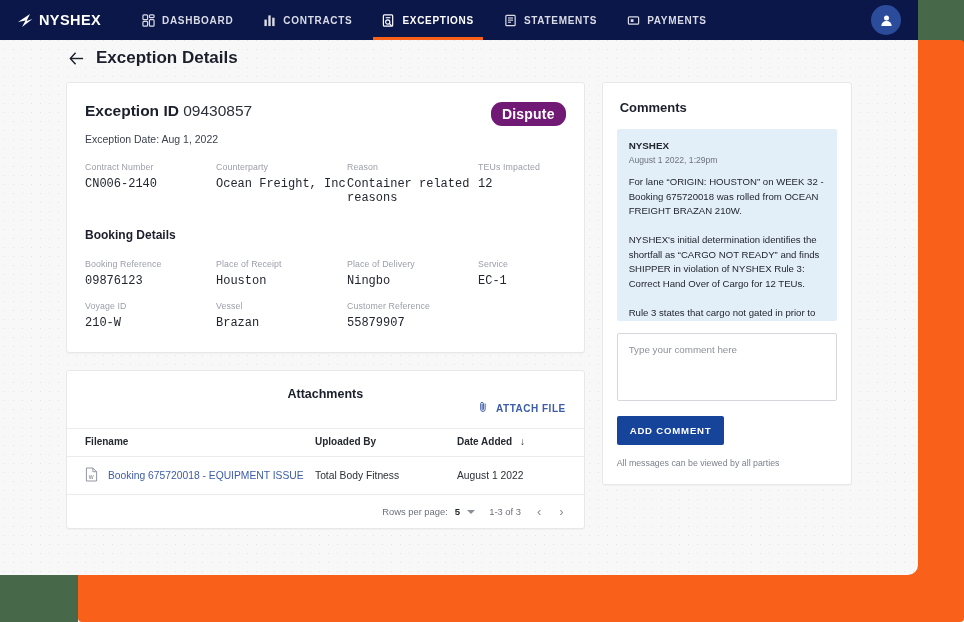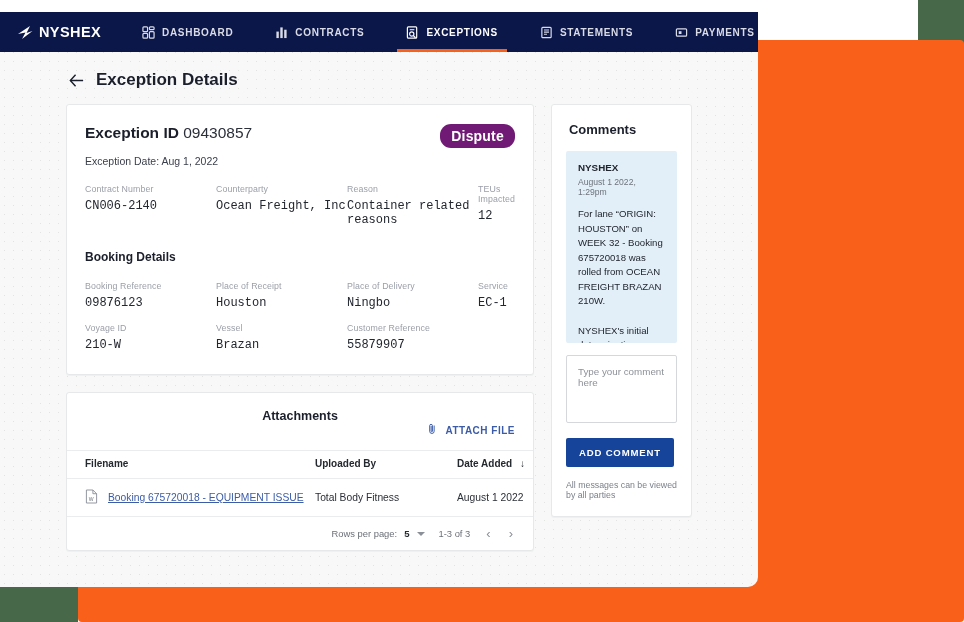--- a/index.html
+++ b/index.html
@@ -18,21 +18,21 @@
     position:absolute; left:78px; top:40px; right:0; bottom:0;
     background:#f96019; border-radius:4px;
   }
   .bg-green-bl {
     position:absolute; left:0; bottom:0; width:78px; height:63px;
     background:#47694a;
   }
 
   
   .window {
-    position:absolute; left:0; top:12px; width:758px; height:575px;
+    position:absolute; left:0; top:0; width:918px; height:575px;
     background:#f7f8f7;
     border-bottom-right-radius:10px;
     overflow:hidden;
     background-image:radial-gradient(#e2e4e2 0.6px, transparent 0.7px);
     background-size:9px 9px;
   }
 
   
   .navbar {
     position:relative; height:40px; width:918px;
@@ -41,21 +41,21 @@
   }
   .brand {
     display:flex; align-items:center; gap:5px;
     margin-left:17px; margin-right:26px;
     color:#fff;
   }
   .brand-mark { width:17px; height:15px; position:relative; flex:none; }
   .brand-text {
     font-size:14.5px; font-weight:bold; letter-spacing:.4px; color:#fff;
   }
-  .nav-items { display:flex; align-items:center; height:40px;gap:12px; }
+  .nav-items { display:flex; align-items:center; height:40px; }
   .nav-item {
     display:flex; align-items:center; gap:7px;
     height:40px; padding:0 15px;
     color:#d9dbe6; font-size:10px; font-weight:bold;
     letter-spacing:.7px; cursor:pointer; position:relative;
     white-space:nowrap;
   }
   .nav-item.active { color:#ffffff; }
   .nav-item.active::after {
     content:""; position:absolute; left:6px; right:6px; bottom:0;
@@ -65,21 +65,21 @@
   .avatar {
     position:absolute; right:17px; top:5px;
     width:30px; height:30px; border-radius:50%;
     background:#2b4c9b; display:flex; align-items:center; justify-content:center;
     cursor:pointer;
   }
 
   
   .page-head {
     display:flex; align-items:center; gap:11px;
-    padding:18px 0 14px 68px;
+    padding:8px 0 14px 68px;
   }
   .back-arrow { width:17px; height:17px; cursor:pointer; flex:none; }
   .page-title { font-size:17px; font-weight:bold; color:#1b1f2b; }
 
   
   .content {
     display:flex; gap:17px; padding:0 66px 0 66px;
     align-items:flex-start;
   }
   .col-left { width:520px; display:flex; flex-direction:column; gap:17px; }
@@ -131,21 +131,21 @@
     border-bottom:1px solid #ebecee;
   }
   table.att th:first-child { padding-left:18px;margin-top:48px; }
   table.att td {
     font-size:10.3px; color:#2b2f38; padding:10px 0;
     border-bottom:1px solid #ebecee;
   }
   table.att td:first-child { padding-left:18px; }
   .file-cell { display:flex; align-items:center; gap:10px; }
   .file-link {
-    color:#3c5ca8; text-decoration:underline; font-size:10.3px; cursor:pointer;text-align:center;
+    color:#3c5ca8; font-size:10.3px; cursor:pointer;text-align:center;
   }
   .sort-arrow { margin-left:5px; }
   .pager {
     display:flex; align-items:center; justify-content:flex-end;
     gap:14px; padding:9px 18px 9px 0; font-size:9.4px; color:#6b7078;text-align:right;
   }
   .rpp { display:flex; align-items:center; gap:7px; }
   .rpp .val { color:#24282f; font-weight:bold; font-size:9.6px;}
   .caret { width:0;height:0;border-left:4px solid transparent;border-right:4px solid transparent;border-top:4px solid #8a8f98;}
   .pg-btn { color:#8a8f98; font-size:13px; cursor:pointer; padding:0 2px;}

